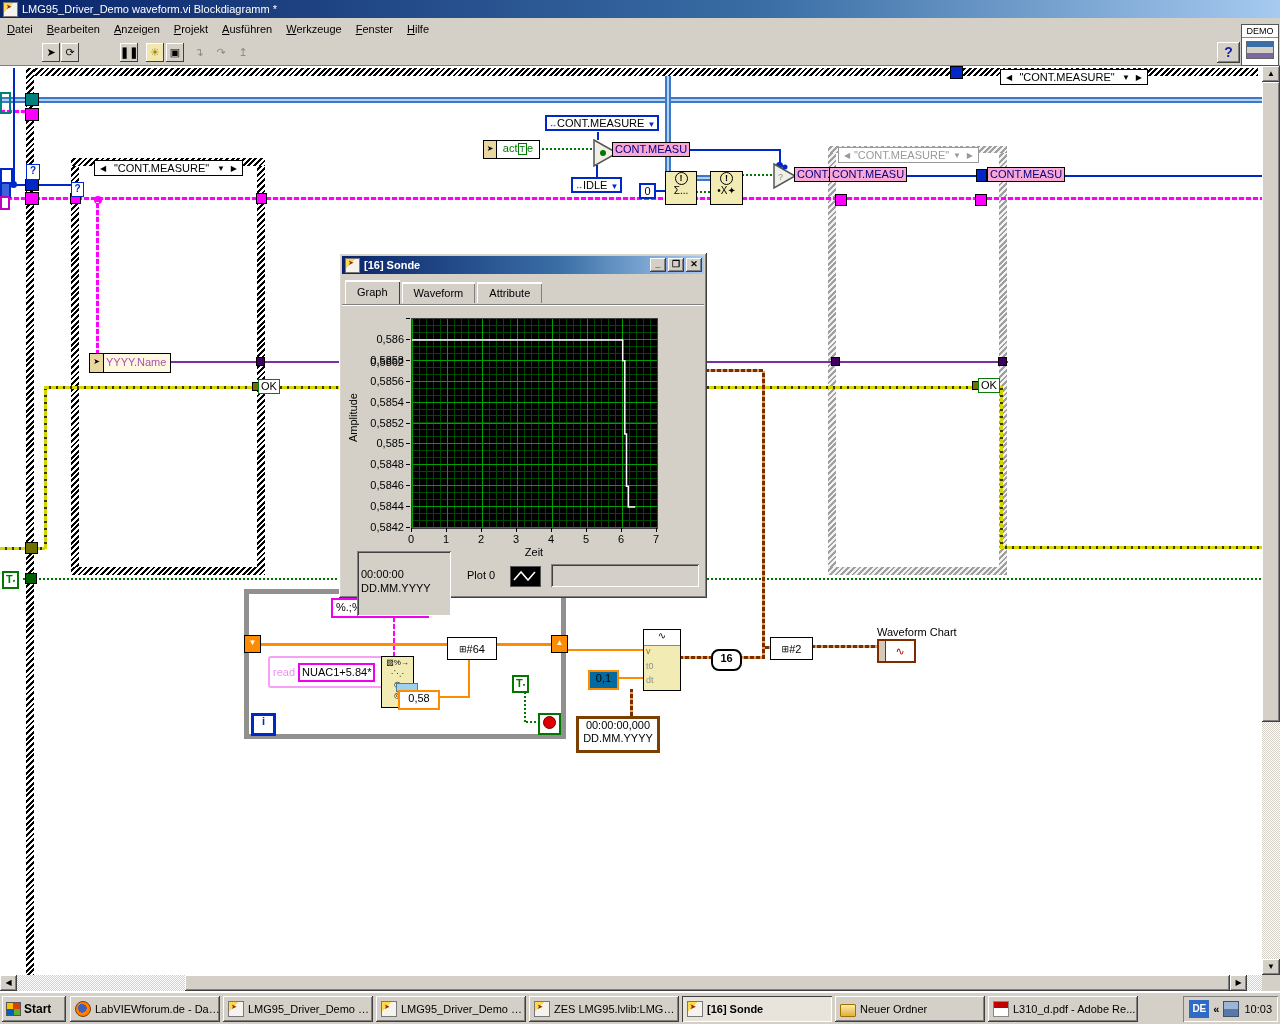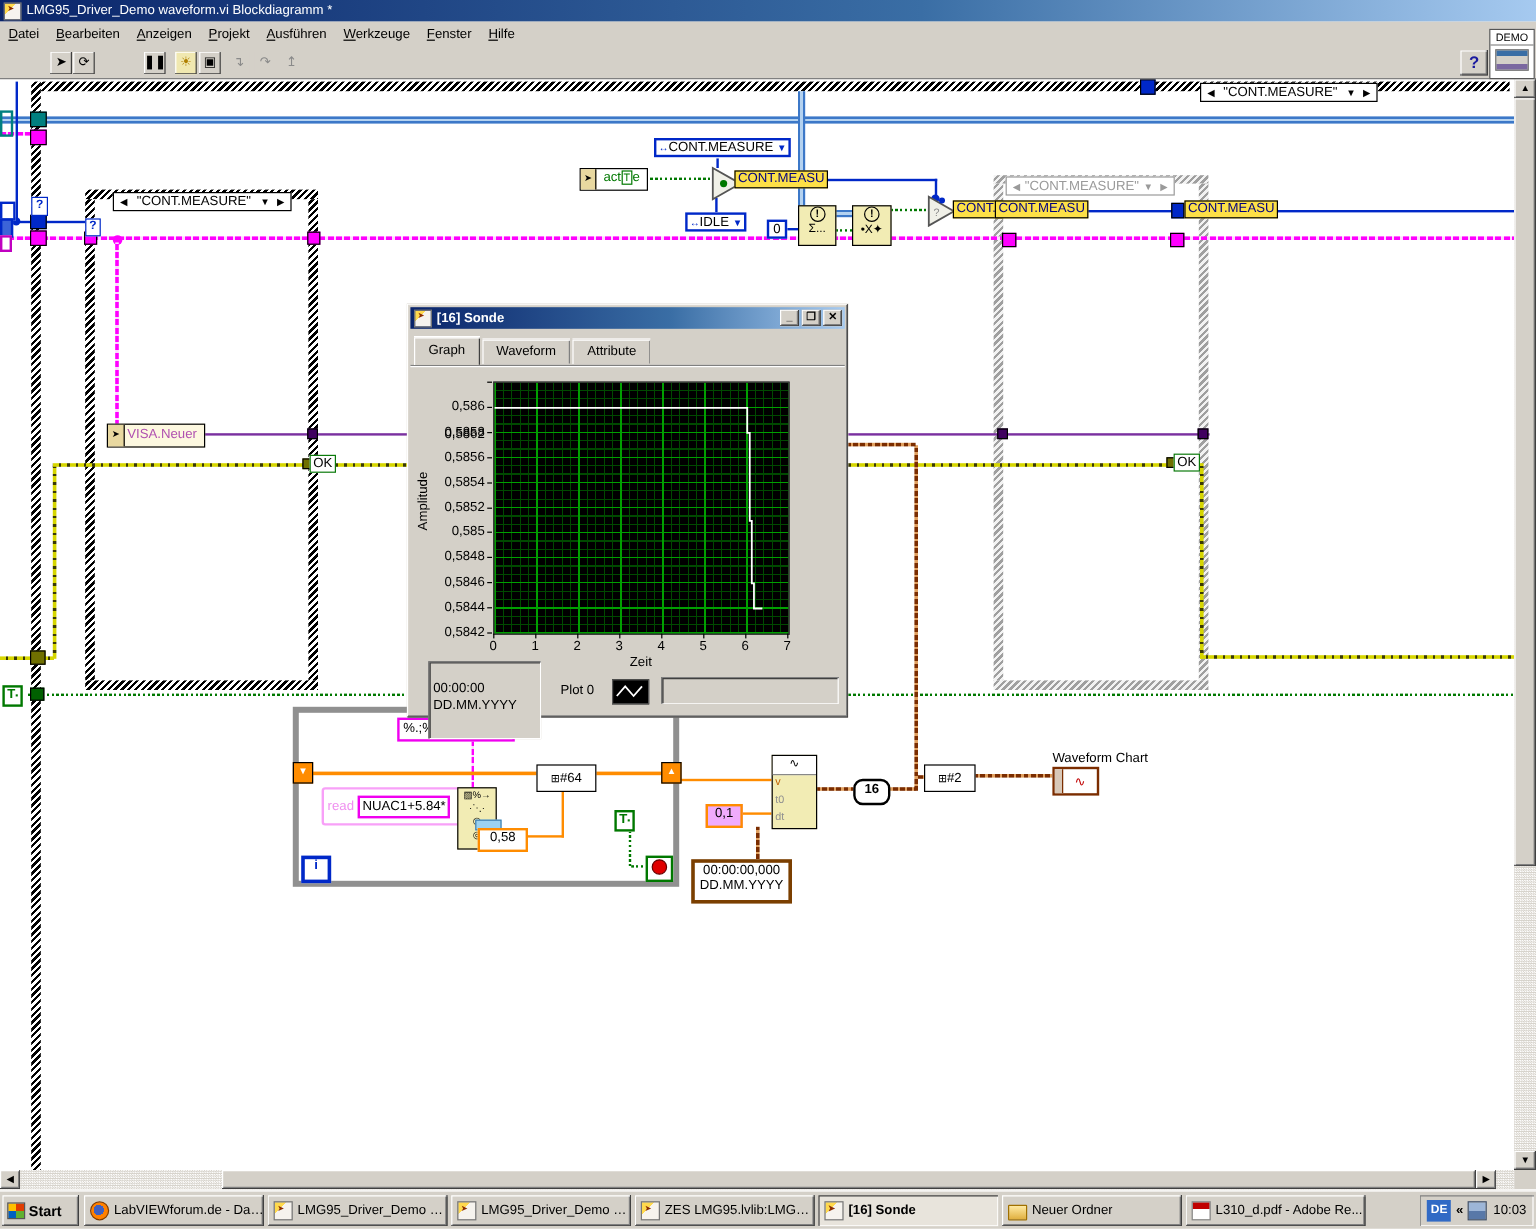--- a/index.html
+++ b/index.html
@@ -37,21 +37,21 @@
   .magv{background:repeating-linear-gradient(0deg,#ff00ff 0 5px,#ffd8ff 5px 7px)}
   .yel{background:repeating-linear-gradient(90deg,#d6d600 0 5px,#3a3a00 5px 7px)}
   .yelv{background:repeating-linear-gradient(0deg,#d6d600 0 5px,#3a3a00 5px 7px)}
   .grn{background:repeating-linear-gradient(90deg,#007800 0 2px,transparent 2px 4px)}
   .grnv{background:repeating-linear-gradient(0deg,#007800 0 2px,transparent 2px 4px)}
   .org{background:#ff8c00}
   .brn{background:repeating-linear-gradient(90deg,#7b2d00 0 4px,#e0a060 4px 6px)}
   .brnv{background:repeating-linear-gradient(0deg,#7b2d00 0 4px,#e0a060 4px 6px)}
   .pur{background:#7a30a0}
   .tun{position:absolute;z-index:8;border:1px solid #000;box-sizing:border-box}
-  .lbl{position:absolute;background:#fde047;border:1px solid #000;color:#000080;padding:0 2px;line-height:13px;height:13px;z-index:9;white-space:nowrap;font-size:11px}
+  .lbl{position:absolute;background:#f9a8d4;border:1px solid #000;color:#000080;padding:0 2px;line-height:13px;height:13px;z-index:9;white-space:nowrap;font-size:11px}
   .enum{position:absolute;background:#fff;border:2px solid #0028c8;z-index:9;line-height:12px;height:12px;padding:0 2px;white-space:nowrap;font-size:11px}
   .enum .g{color:#0028c8;font-size:8px}
   .ynode{position:absolute;background:#f2ecb4;border:1px solid #000;z-index:9;text-align:center;font-size:10px}
   .circ{display:inline-block;width:11px;height:11px;border:1px solid #000;border-radius:50%;line-height:10px;font-size:9px;font-weight:bold}
   .qbox{position:absolute;background:#fff;border:1px solid #0028c8;color:#0028c8;font-size:10px;font-weight:bold;text-align:center;z-index:9;line-height:12px}
   .okbox{position:absolute;background:#fff;border:1px solid #0a7a0a;color:#000;z-index:9;font-size:11px;line-height:13px;padding:0 2px}
   .boolT{position:absolute;background:#fff;border:2px solid #007800;color:#007800;font-weight:bold;z-index:9;font-size:11px;line-height:13px;padding:0 2px}
   .forloop{position:absolute;border:5px solid #909090;z-index:2}
   .srg{position:absolute;background:#ff8c00;border:1px solid #000;color:#fff;z-index:9;text-align:center;font-size:8px;line-height:14px}
   
@@ -180,21 +180,21 @@
     <span class="a">▶</span>
   </div>
   <div class="qbox" style="left:71px;top:182px;width:11px;height:13px">?</div>
   <div class="tun" style="left:70px;top:193px;width:11px;height:11px;background:#ff00ff"></div>
   <div class="tun" style="left:256px;top:193px;width:11px;height:11px;background:#ff00ff"></div>
   <div class="wire" style="left:94px;top:196px;width:8px;height:8px;border-radius:50%;background:#ff00ff"></div>
   <div class="wire magv" style="left:96px;top:202px;width:3px;height:153px"></div>
 
   <div class="abs" style="left:89px;top:353px;width:80px;height:18px;border:1px solid #000;background:#fdf8e0;display:flex;z-index:9">
     <span style="width:13px;background:#e8d8a0;border-right:1px solid #000;font-size:8px;line-height:16px;text-align:center">➤</span>
-    <span style="flex:1;color:#b050b0;line-height:16px;padding-left:2px">VISA.Neuer</span>
+    <span style="flex:1;color:#b050b0;line-height:16px;padding-left:2px">YYYY.Name</span>
   </div>
   <div class="wire pur" style="left:169px;top:361px;width:839px;height:2px"></div>
   <div class="tun" style="left:256px;top:357px;width:9px;height:9px;background:#400060"></div>
   <div class="tun" style="left:831px;top:357px;width:9px;height:9px;background:#400060"></div>
   <div class="tun" style="left:998px;top:357px;width:9px;height:9px;background:#400060"></div>
 
   <div class="wire yel" style="left:0;top:547px;width:45px;height:3px"></div>
   <div class="tun" style="left:25px;top:542px;width:13px;height:12px;background:#707000"></div>
   <div class="wire yelv" style="left:44px;top:388px;width:3px;height:161px"></div>
   <div class="wire yel" style="left:44px;top:386px;width:937px;height:3px"></div>
@@ -294,21 +294,21 @@
   </div>
   <div class="abs" style="left:251px;top:713px;width:19px;height:17px;border:3px solid #0028c8;background:#fff;color:#0028c8;font-weight:bold;text-align:center;line-height:11px;z-index:9">i</div>
 
   <div class="wire org" style="left:566px;top:649px;width:77px;height:2px"></div>
   <div class="abs" style="left:643px;top:629px;width:36px;height:60px;border:1px solid #000;background:#f2ecb4;z-index:9;display:flex;flex-direction:column">
     <span style="height:15px;background:#fff;border-bottom:1px solid #888;text-align:center;font-size:10px">∿</span>
     <span style="height:15px;color:#c06000;font-size:9px;padding-left:2px">v</span>
     <span style="height:15px;color:#909090;font-size:9px;padding-left:2px">t0</span>
     <span style="height:15px;color:#909090;font-size:9px;padding-left:2px">dt</span>
   </div>
-  <div class="abs" style="left:588px;top:670px;width:27px;height:16px;border:2px solid #ff8c00;background:#f0abfc;z-index:9;text-align:center;line-height:13px">0,1</div>
+  <div class="abs" style="left:588px;top:670px;width:27px;height:16px;border:2px solid #ff8c00;background:#0369a1;z-index:9;text-align:center;line-height:13px">0,1</div>
   <div class="wire org" style="left:615px;top:677px;width:28px;height:2px"></div>
   <div class="abs" style="left:576px;top:716px;width:78px;height:31px;border:3px solid #7b3f00;background:#fff;z-index:9;text-align:center;line-height:13px">
     <span>00:00:00,000</span><br><span>DD.MM.YYYY</span>
   </div>
   <div class="wire brnv" style="left:630px;top:689px;width:3px;height:27px"></div>
   <div class="wire brn" style="left:679px;top:656px;width:32px;height:3px"></div>
   <div class="abs" style="left:711px;top:649px;width:27px;height:18px;border:2px solid #000;border-radius:8px;background:#fff;z-index:10;text-align:center;line-height:14px;font-weight:bold">16</div>
   <div class="wire brn" style="left:738px;top:656px;width:25px;height:3px"></div>
   <div class="wire brnv" style="left:762px;top:371px;width:3px;height:288px"></div>
   <div class="wire brn" style="left:705px;top:369px;width:58px;height:3px"></div>

